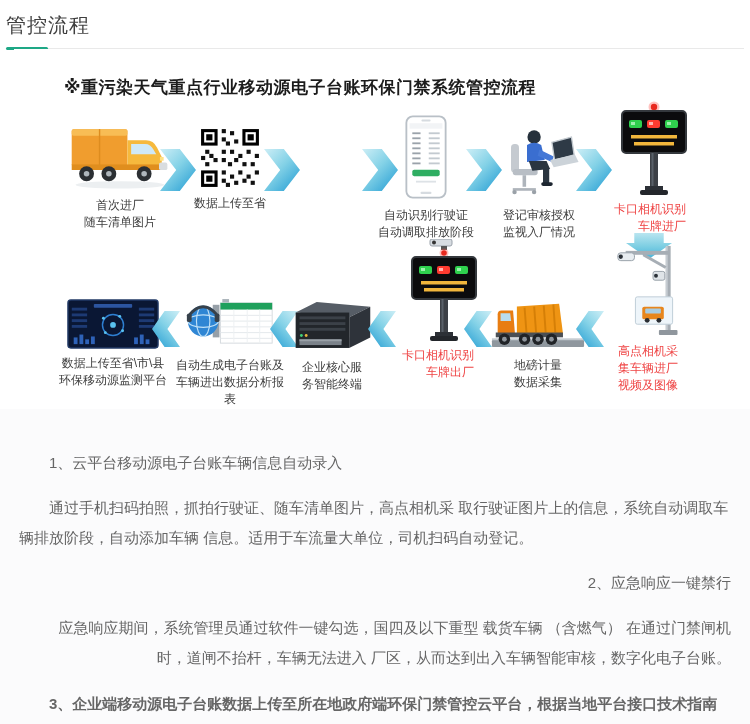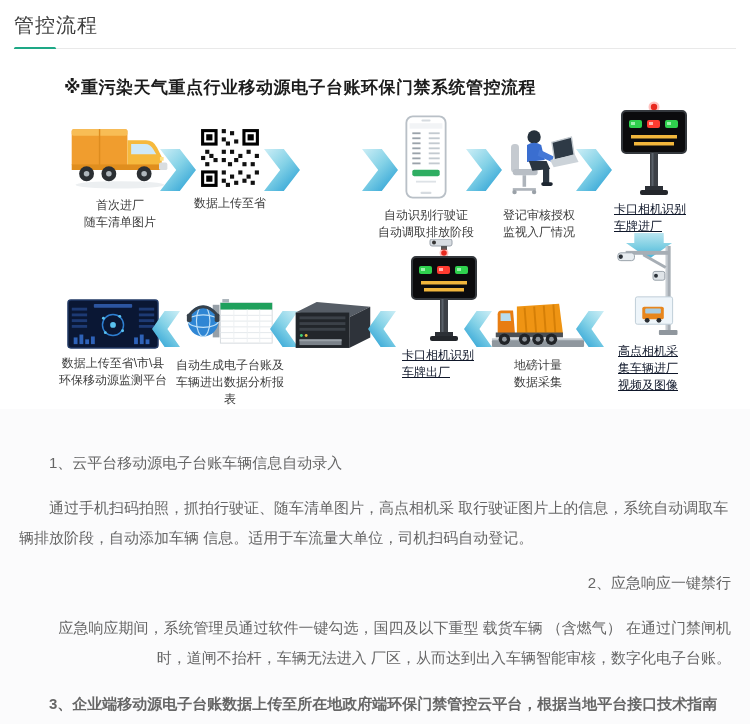--- a/index.html
+++ b/index.html
@@ -1,30 +1,30 @@
 <!DOCTYPE html>
 <html><head>
 <meta charset="utf-8">
 <style>
   html,body{margin:0;padding:0;background:#fff;}
   body{width:750px;height:724px;overflow:hidden;font-family:"Liberation Sans","DejaVu Sans",sans-serif;}
 
   
-  .page-header{position:relative;padding:12px 14px 0;}
+  .page-header{position:relative;padding:12px 6px 0;}
   .page-title{font-size:20px;color:#3f3f3f;letter-spacing:1px;margin:0 0 9px;font-weight:400;}
   .header-rule{position:relative;height:1px;background:#e9e9e9;margin:0;}
   .header-accent{position:absolute;left:0;top:-1px;width:42px;height:3px;border-radius:2px;}
 
   
   .diagram{position:relative;height:360px;margin:0 14px;background:#fff;}
   .diagram-title{position:absolute;left:50px;top:27px;font-size:17px;font-weight:bold;color:#1c1c1c;letter-spacing:.5px;}
   .step{position:absolute;text-align:center;}
   .icon-box{display:flex;justify-content:center;align-items:flex-end;}
   .step-label{font-size:12px;line-height:17px;color:#3d3d3d;white-space:pre-line;margin-top:6px;}
-  .abs-label{position:absolute;font-size:12px;line-height:17px;color:#0f172a;white-space:pre-line;text-align:left;text-decoration:underline;}
+  .abs-label{position:absolute;font-size:12px;line-height:17px;color:#ef4444;white-space:pre-line;text-align:right;}
   .abs-icon{position:absolute;}
 
   .arrow-right{position:absolute;width:36px;height:42px;
     background:linear-gradient(135deg,#cdeef6 0%,#84d2e7 45%,#1f9ad2 100%);
     clip-path:polygon(0 0,55% 0,100% 50%,55% 100%,0 100%,45% 50%);}
   .arrow-left{position:absolute;width:28px;height:36px;
     background:linear-gradient(225deg,#cdeef6 0%,#84d2e7 45%,#1f9ad2 100%);
     clip-path:polygon(100% 0,45% 0,0 50%,45% 100%,100% 100%,55% 50%);}
   .arrow-down{position:absolute;width:46px;height:26px;
     background:linear-gradient(180deg,#b9e5f0 0%,#7fcfe3 50%,#45b3da 100%);
@@ -287,20 +287,22 @@
         <rect x="8" y="16" width="56" height="37" fill="#22262b"></rect>
         <rect x="12" y="20" width="48" height="3" fill="#3b4148"></rect>
         <rect x="12" y="26" width="48" height="3" fill="#3b4148"></rect>
         <rect x="12" y="32" width="48" height="3" fill="#3b4148"></rect>
         <circle cx="14" cy="40" r="1.5" fill="#41d07a"></circle>
           <circle cx="19" cy="40" r="1.5" fill="#e8b43c"></circle>
         <rect x="12" y="44" width="44" height="6" fill="#7b828a"></rect>
         <rect x="12" y="44" width="44" height="2" fill="#9aa1a8"></rect>
       </svg>
     </div>
+    <div class="step-label">企业核心服
+务智能终端</div>
   </div>
 
   <div class="arrow-left" style="left:354px;top:262px"></div>
 
   <div class="abs-icon" style="left:385px;top:190px;width:90px">
     <svg width="90" height="104" viewBox="0 0 90 104">
       <rect x="31" y="0" width="22" height="7" rx="2" fill="#d7dce1" stroke="#9aa2ab"></rect>
       <circle cx="35" cy="3.5" r="2" fill="#333"></circle>
       <rect x="42" y="7" width="6" height="4" fill="#555"></rect>
       <circle cx="45" cy="14" r="4.5" fill="#ff5148" opacity=".35"></circle>

